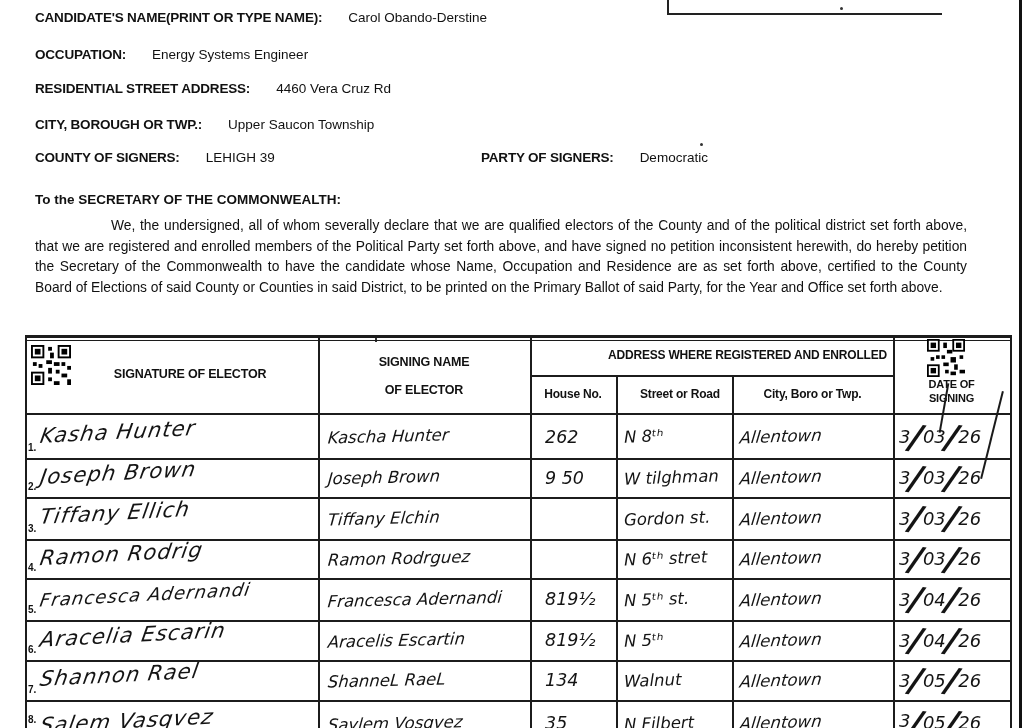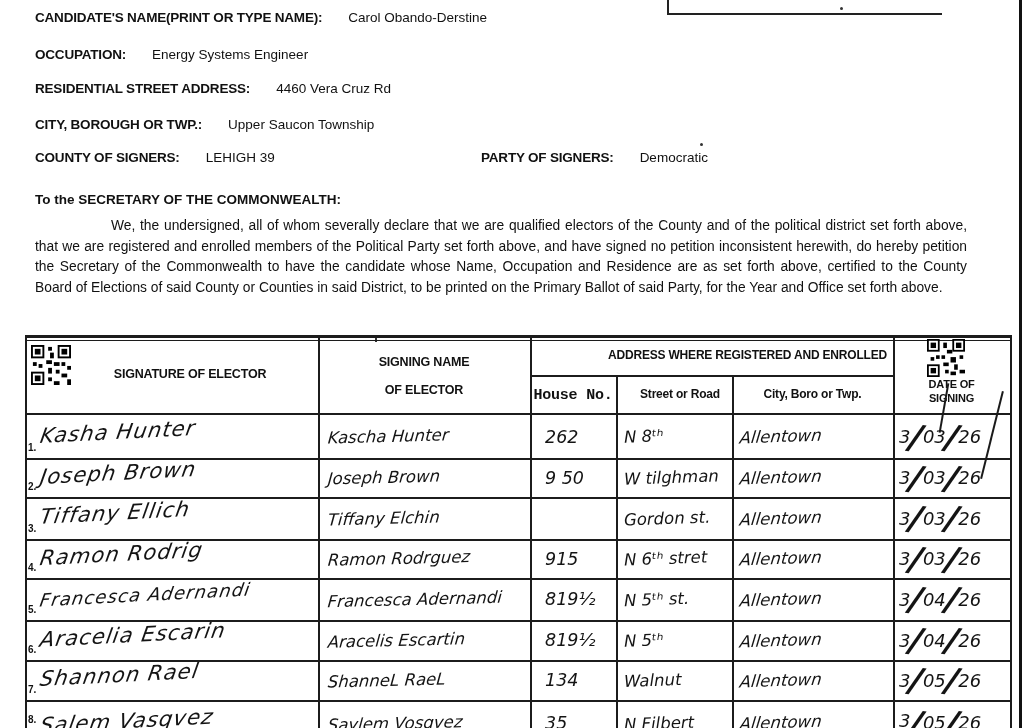--- a/index.html
+++ b/index.html
@@ -147,21 +147,21 @@
         <rect x="13" y="18" width="3" height="2" fill="#000"></rect>
       <rect x="18" y="17" width="3" height="2" fill="#000"></rect>
         <rect x="2" y="10" width="2" height="2" fill="#000"></rect>
         <rect x="5" y="9" width="2" height="2" fill="#000"></rect>
     </svg>
 
     <div class="hcell" style="left:40px;top:32px;width:250px;font-size:12.5px;">SIGNATURE OF ELECTOR</div>
     <div class="hcell" style="left:293px;top:20px;width:212px;font-size:12.5px;">SIGNING NAME</div>
     <div class="hcell" style="left:293px;top:48px;width:212px;font-size:12.5px;">OF ELECTOR</div>
     <div class="hcell" style="left:505px;top:13px;width:363px;font-size:12px;margin-left:36px;">ADDRESS WHERE REGISTERED AND ENROLLED</div>
-    <div class="hcell" style="left:505px;top:52px;width:86px;font-size:15px;font-family:Liberation Mono, monospace;">House No.</div>
+    <div class="hcell" style="left:505px;top:52px;width:86px;font-size:12px;">House No.</div>
     <div class="hcell" style="left:591px;top:52px;width:128px;font-size:12px;">Street or Road</div>
     <div class="hcell" style="left:707px;top:52px;width:161px;font-size:12px;">City, Boro or Twp.</div>
     <div class="hcell" style="left:868px;top:43px;width:117px;font-size:11px;">DATE OF</div>
     <div class="hcell" style="left:868px;top:57px;width:117px;font-size:11px;">SIGNING</div>
 
     <div class="pen-stroke" style="left:918px;top:48px;height:50px;transform:rotate(10deg);"></div>
     <div class="pen-stroke" style="left:966px;top:55px;height:90px;transform:rotate(14deg);"></div>
 
     <div class="row" style="top:80px;height:43px;">
       <div class="cell sig-cell">
@@ -238,23 +238,20 @@
         </div>
     </div>
 
     <div class="row" style="top:204px;height:39px;">
       <div class="cell sig-cell">
           <span class="rownum">4.</span>
           <span class="hw sig">Ramon Rodrig</span>
         </div>
       <div class="cell printed-cell">
           <span class="hw printed-hw">Ramon Rodrguez</span>
-        </div>
-      <div class="cell house-cell">
-          <span class="hw house-hw">915</span>
         </div>
       <div class="cell street-cell">
           <span class="hw street-hw">N 6ᵗʰ stret</span>
         </div>
       <div class="cell city-cell">
           <span class="hw city-hw">Allentown</span>
         </div>
       <div class="cell date-cell">
           <span class="hw date-part">3</span>
           <span class="hw slash">/</span>

